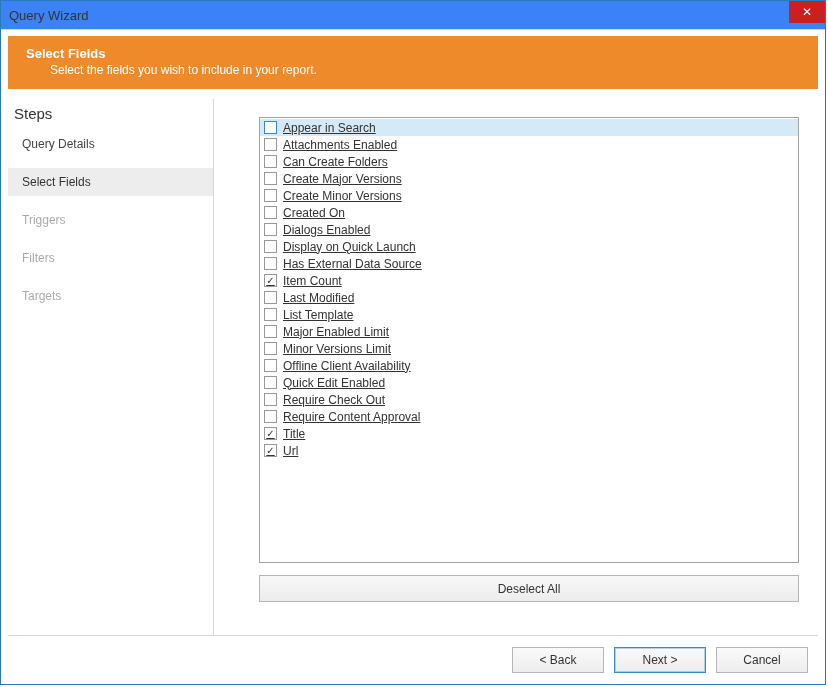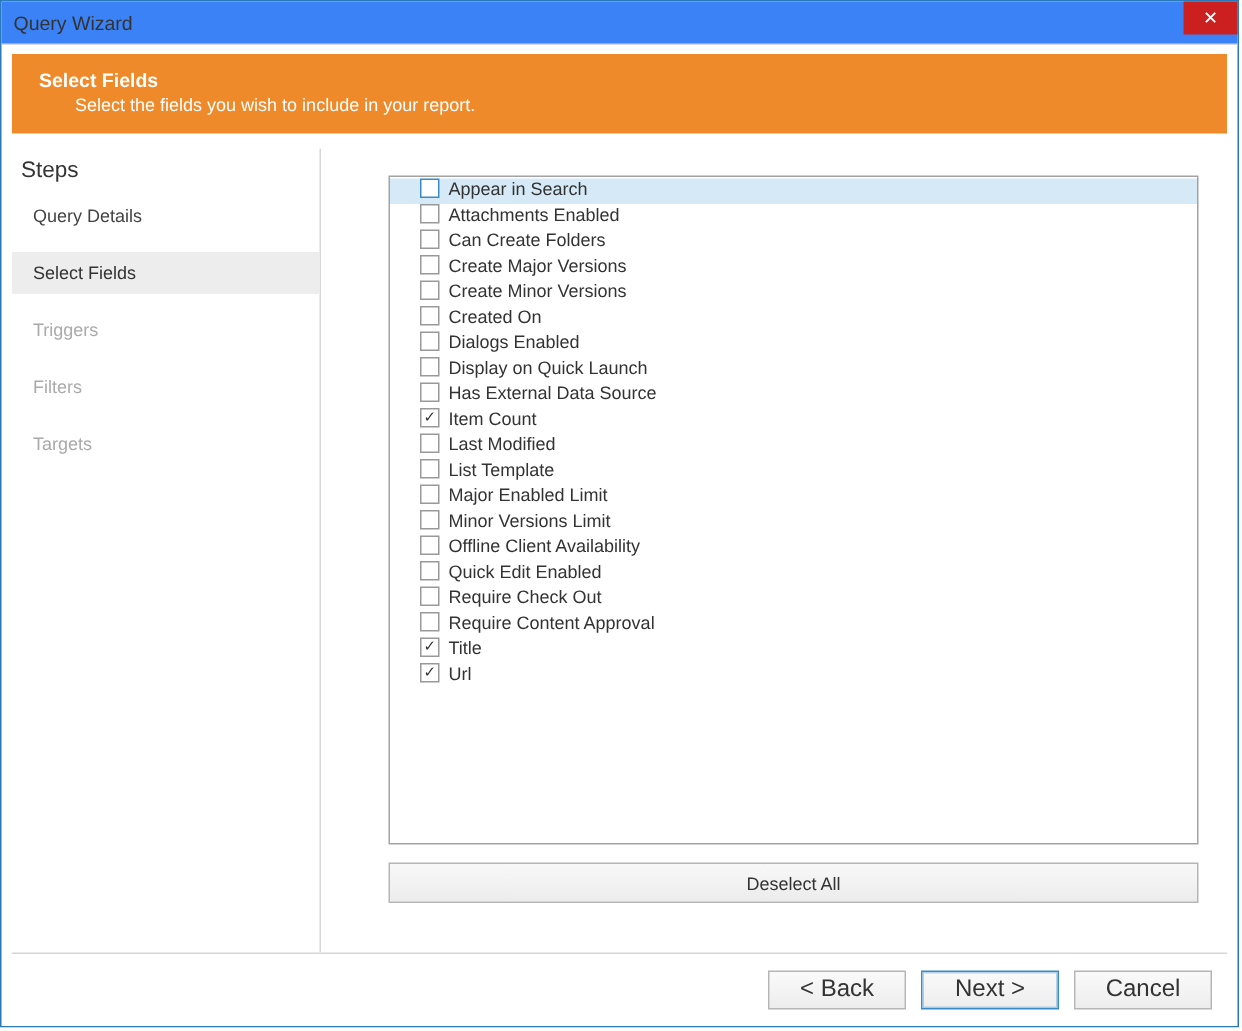--- a/index.html
+++ b/index.html
@@ -95,24 +95,26 @@
     height: 446px;
     border: 1px solid #a3a3a3;
     box-sizing: border-box;
     overflow-y: auto;
     background: #fff;
     margin-top: 18px;
     padding: 1px 0;
   }
   .field-row {
     display: flex;
+    align-items: center;
     height: 17px;
-    padding-left: 20px;
+    padding-left: 4px;
     font-size: 12px;
     cursor: default;
+    text-decoration: underline;
   }
   .field-row.sel { background: #d6e9f6; }
   .chk {
     width: 13px;
     height: 13px;
     border: 1px solid #999;
     box-sizing: border-box;
     margin-right: 6px;
     display: inline-flex;
     align-items: center;
@@ -152,21 +154,21 @@
     padding-right: 10px;
   }
   .footer .btn {
     min-width: 74px;
     height: 24px;
     border: 1px solid #b5b5b5;
     background: linear-gradient(#fafafa,#ededed);
     display: flex;
     align-items: center;
     justify-content: center;
-    font-size: 16px;
+    font-size: 12px;
     cursor: pointer;
     padding: 0 8px;
   }
   .footer .btn.default {
     border: 1px solid #3a8ac8;
     box-shadow: 0 0 0 1px rgba(58,138,200,.35) inset;
   }
 </style>
 </head>
 <body>

